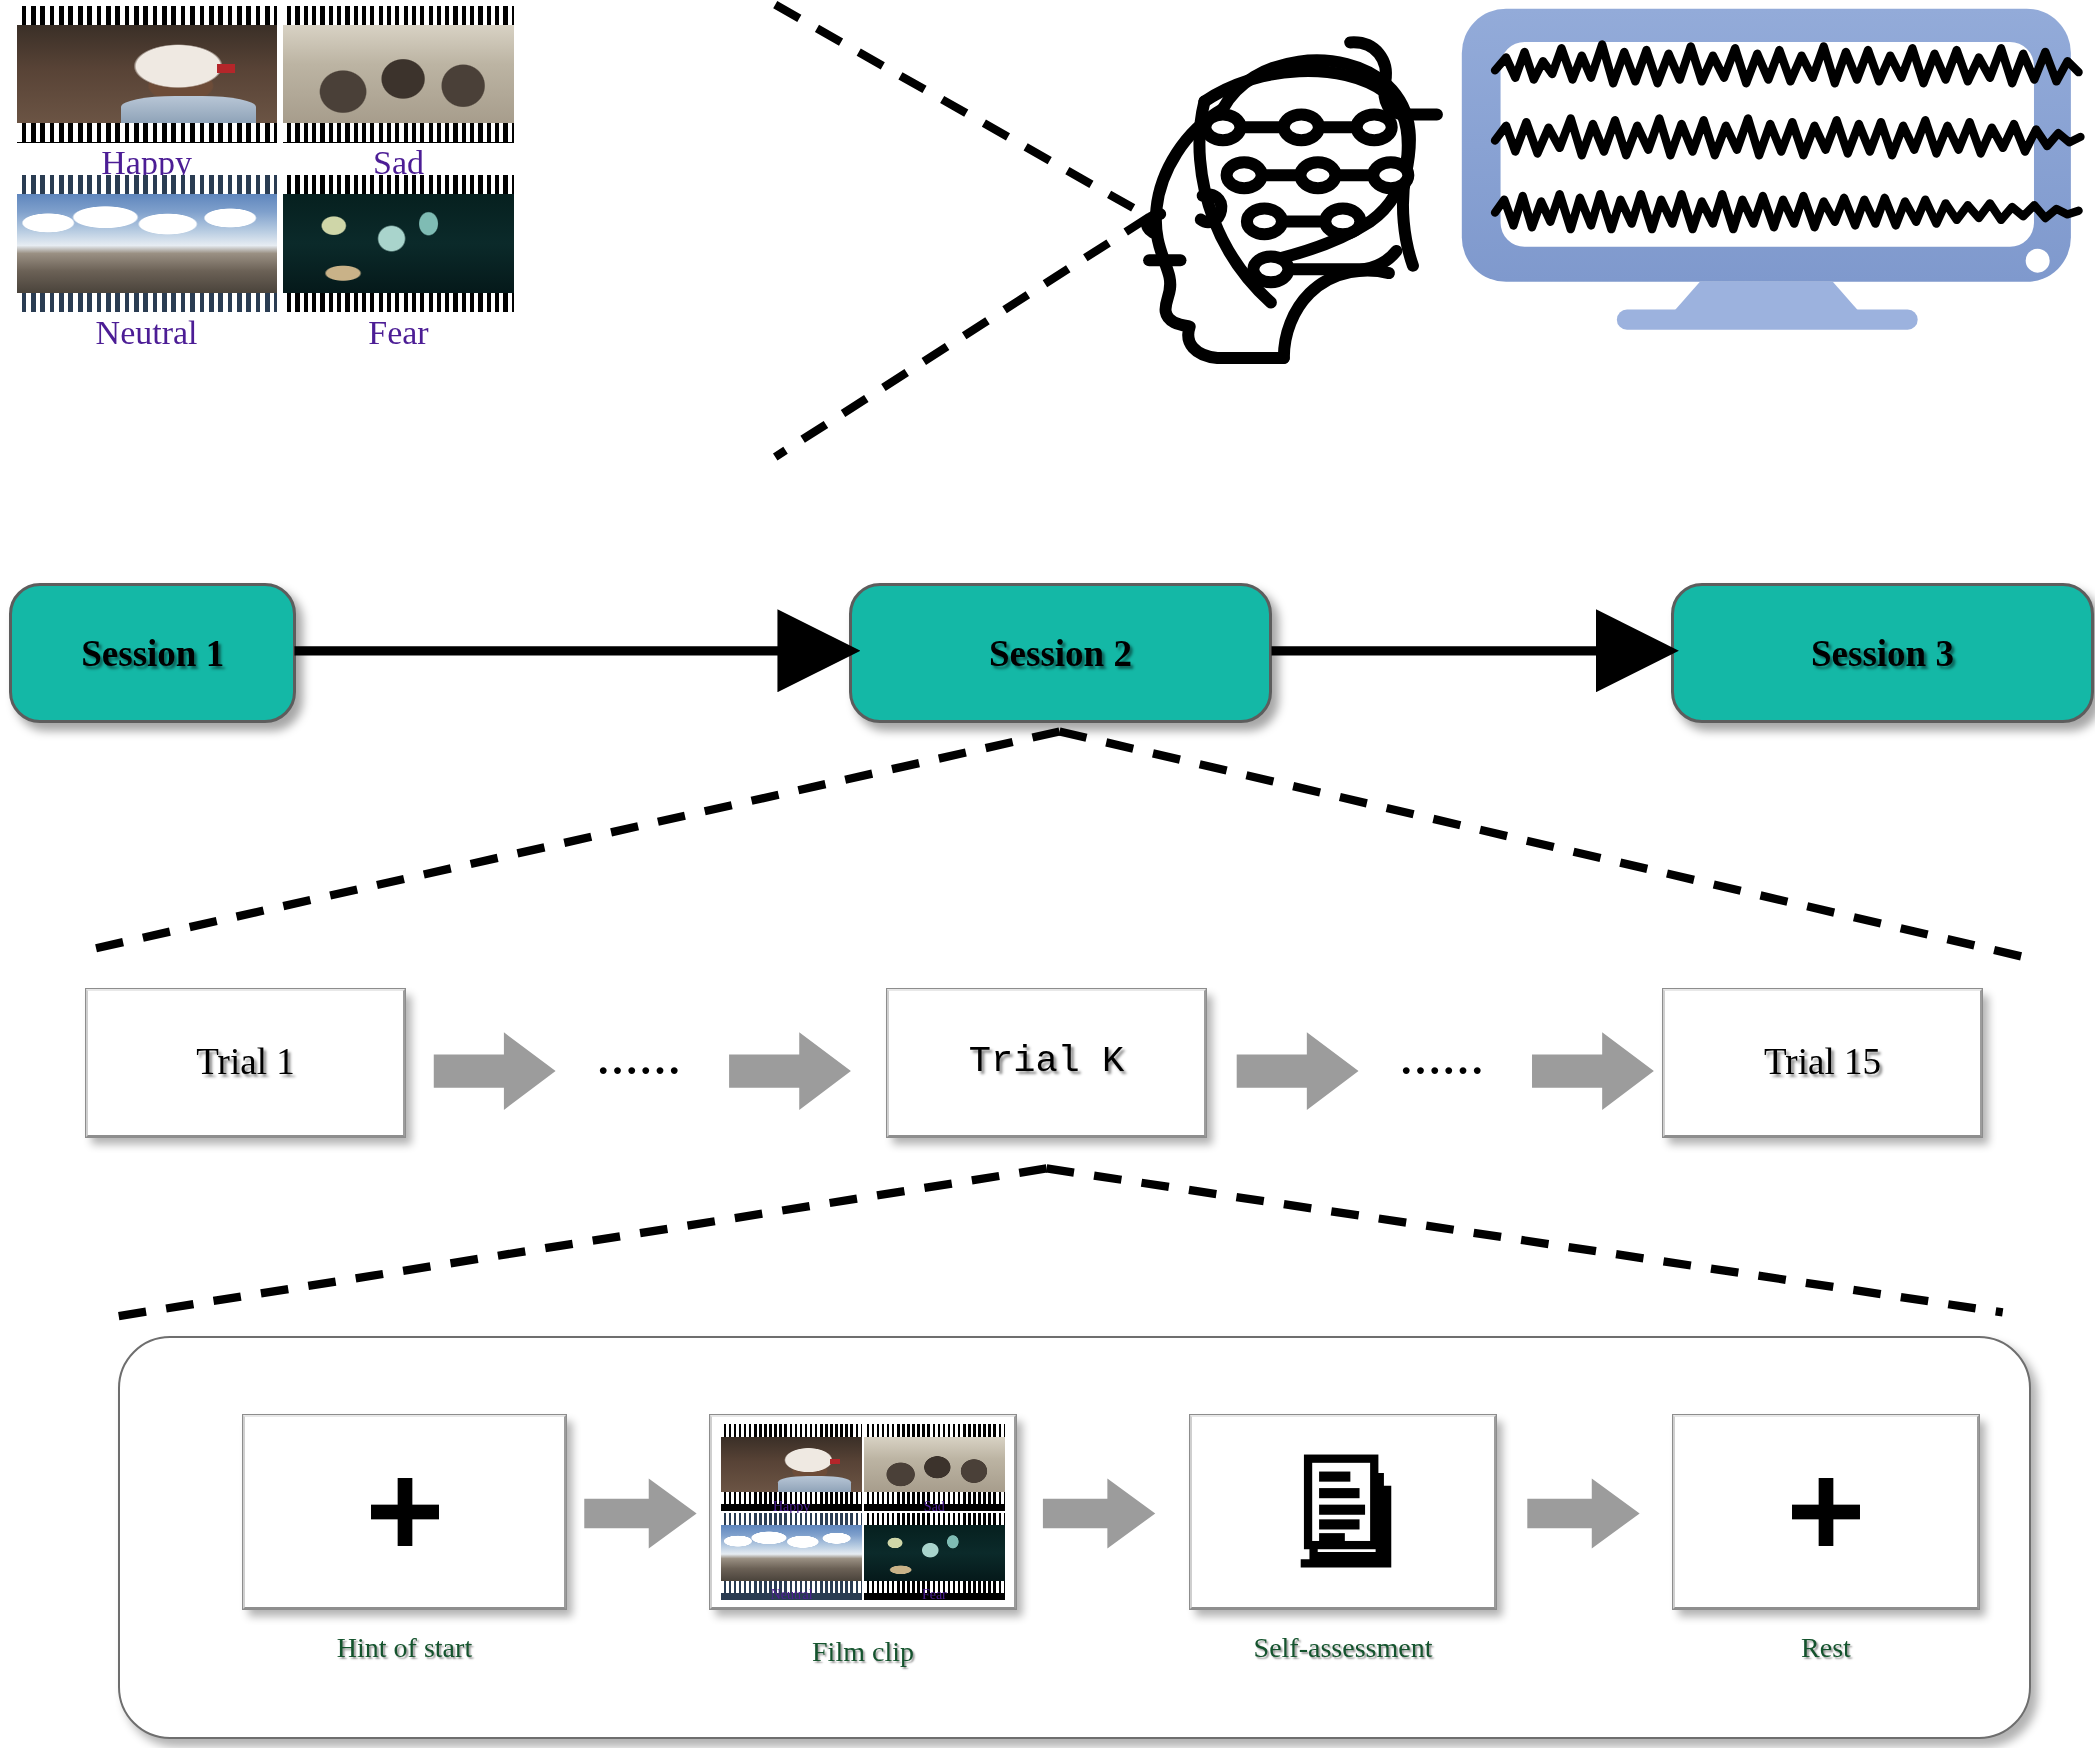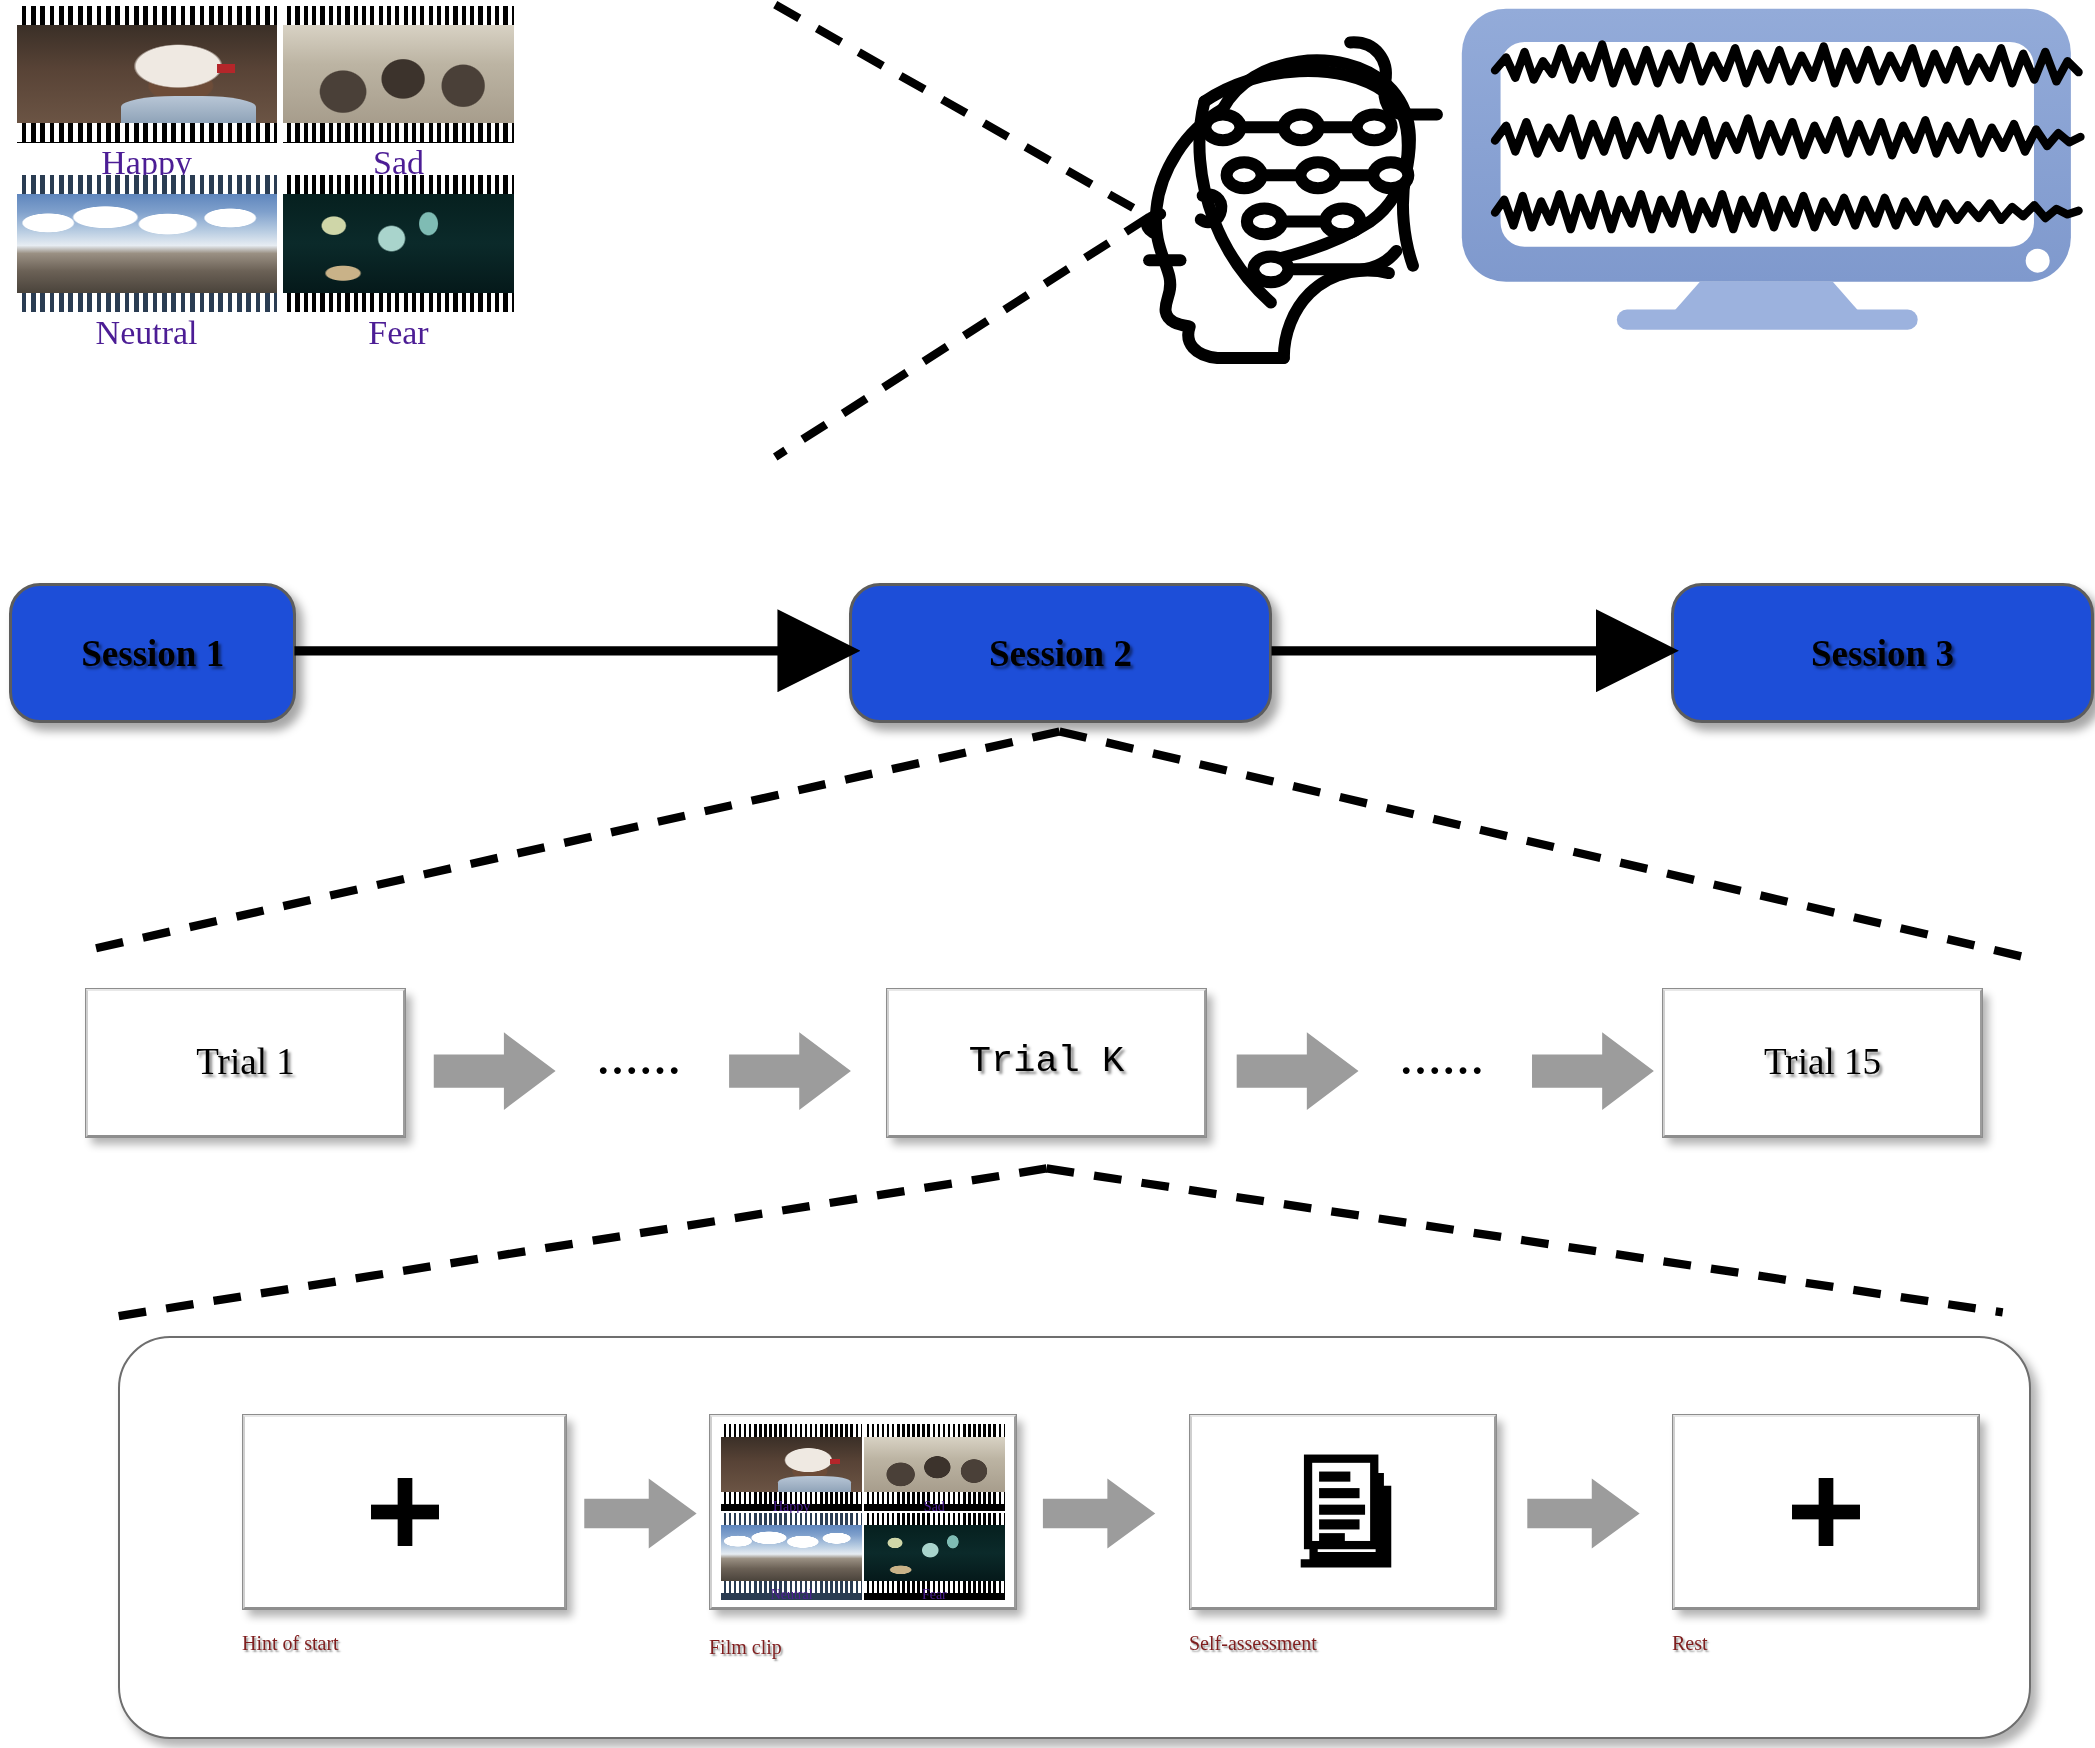--- a/index.html
+++ b/index.html
@@ -55,31 +55,31 @@
   .clip-label{position:absolute;text-align:center;color:#4c1d95;}
 
   
   .bevel{position:absolute;background:#fff;box-sizing:border-box;
      border-top:3.7px solid #e8e8e8;border-left:3.7px solid #cfcfcf;
      border-right:3.7px solid #9c9c9c;border-bottom:3.7px solid #8e8e8e;
      outline:1.8px solid #8d8d8d;outline-offset:-1.8px;
      box-shadow:5.5px 6.5px 8.3px rgba(0,0,0,.30);}
 
   
-  .session{position:absolute;background:#1d4ed8;border:3.7px solid #5d5d5d;
+  .session{position:absolute;background:#14b8a6;border:3.7px solid #5d5d5d;
      border-radius:31px;box-shadow:6.5px 7.4px 9.2px rgba(0,0,0,.35);
      display:flex;align-items:center;justify-content:center;
      font-weight:bold;font-size:37px;color:#000;
      text-shadow:2.8px 2.8px 2.8px rgba(0,0,0,.45);}
 
   
   .panel{position:absolute;background:#fff;border:2.8px solid #6e6e6e;
      border-radius:52px;box-shadow:6.5px 7.4px 10px rgba(0,0,0,.30);}
 
-  .stage-label{position:absolute;font-size:20px;color:#7f1d1d;
+  .stage-label{position:absolute;text-align:center;font-size:28px;color:#14532d;
      text-shadow:1.8px 1.8px 1.8px rgba(0,0,0,.40);}
 
   .trial-text{position:absolute;width:100%;text-align:center;font-size:37px;color:#000;
      text-shadow:2.8px 2.8px 2.8px rgba(0,0,0,.45);}
 
   .dots{position:absolute;color:#000;font-size:42px;letter-spacing:3.7px;font-weight:bold;}
 
   svg{overflow:visible;}
 </style>
 </head>

